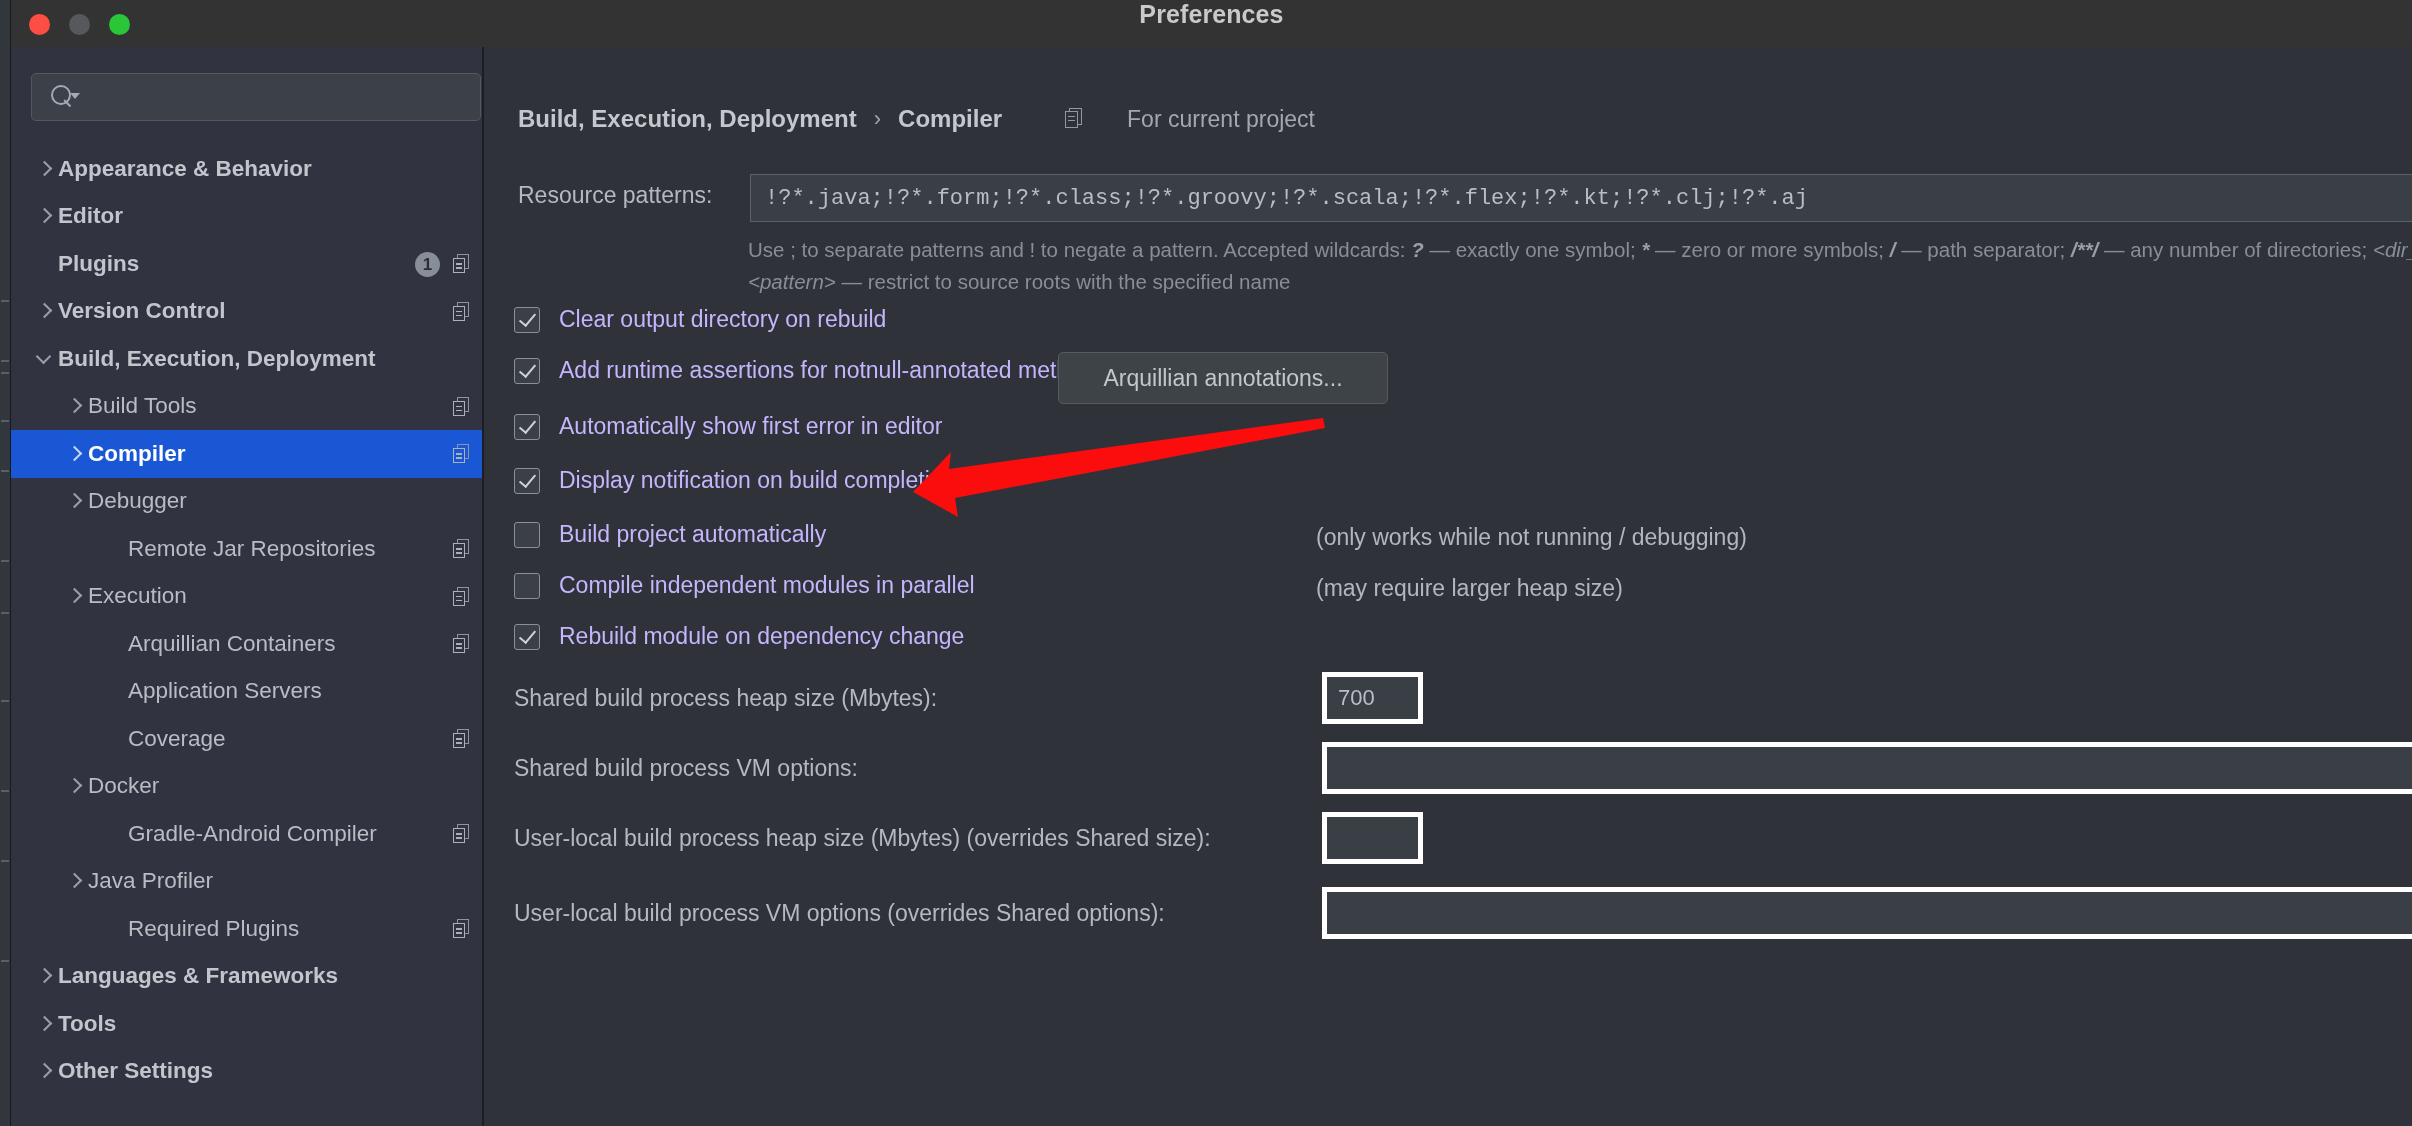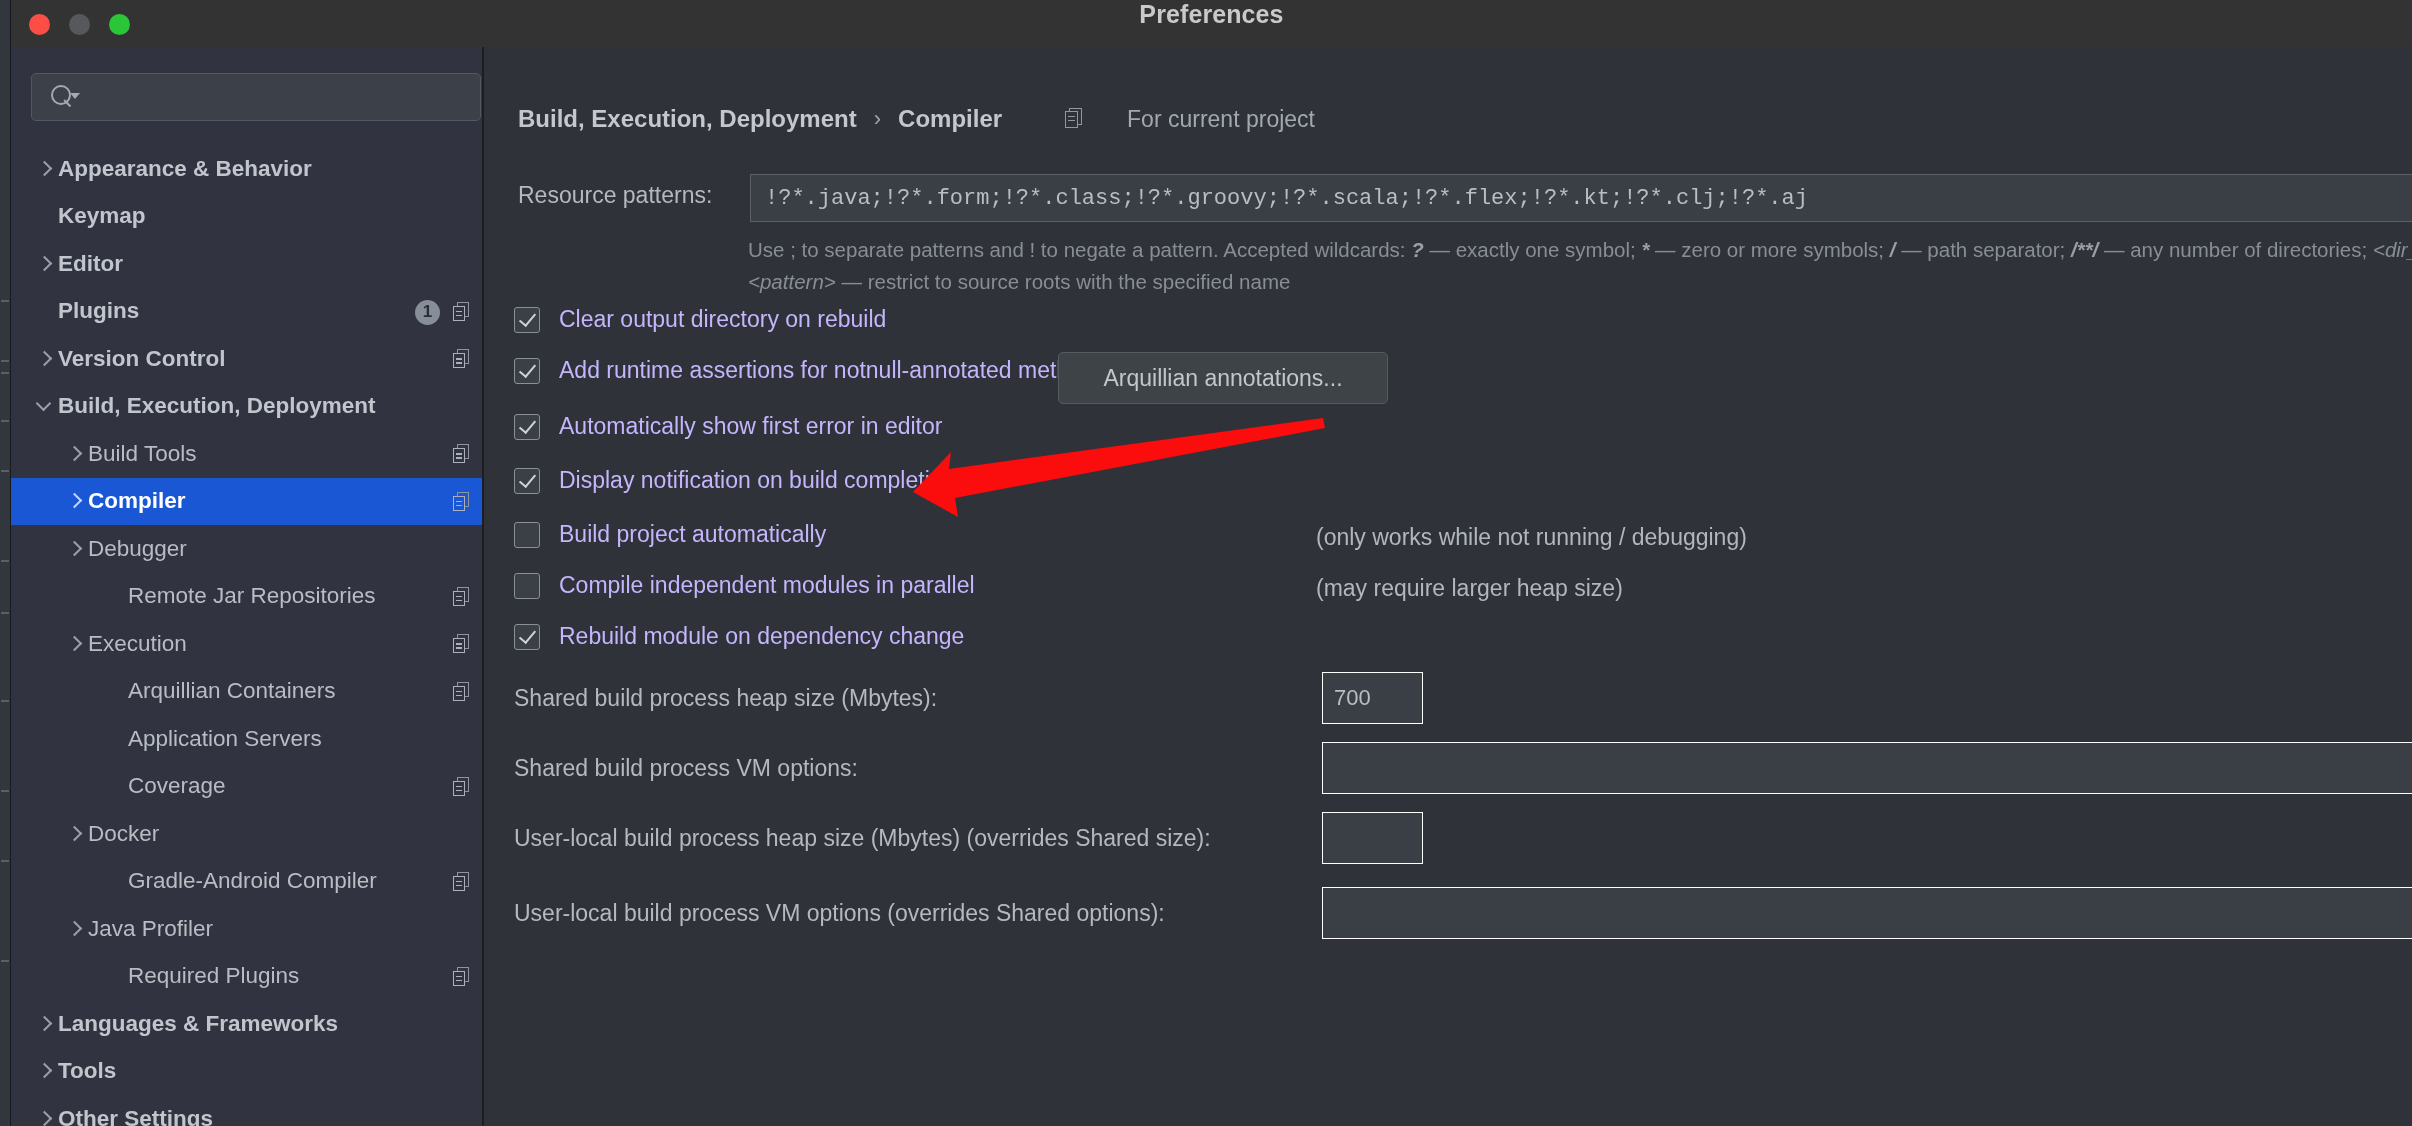--- a/index.html
+++ b/index.html
@@ -252,21 +252,21 @@
     display: flex; align-items: center; justify-content: center;
     box-sizing: border-box;
   }
 
   .frow-label {
     position: absolute; font-size: 23px; color: #b4b9c0; white-space: nowrap;
   }
   .inp {
     position: absolute;
     background: #3a3f45;
-    border: 1px solid #ffffff;
+    border: 5px solid #ffffff;
     box-sizing: border-box;
     display: flex; align-items: center;
   }
   .inp .v {
     font-size: 22px; color: #b9bec5; padding-left: 11px;
   }
 
   .arrow-annotation {
     position: absolute; left: 0; top: 0; width: 2412px; height: 1126px;
     pointer-events: none;
@@ -309,24 +309,20 @@
       </div>
     </div>
     <div class="tree" id="tree">
         <div class="row ind0 top">
           <span class="arrow">
             <i></i>
           </span>
           <span class="label">Appearance &amp; Behavior</span>
         </div>
         <div class="row ind0 top">
-          <span class="arrow none"></span>
-          <span class="label">Keymap</span>
-        </div>
-        <div class="row ind0 top">
           <span class="arrow">
             <i></i>
           </span>
           <span class="label">Editor</span>
         </div>
         <div class="row ind0 top">
           <span class="arrow none"></span>
           <span class="label">Plugins</span>
           <span class="badge">1</span>
           <span class="copy-icon">

